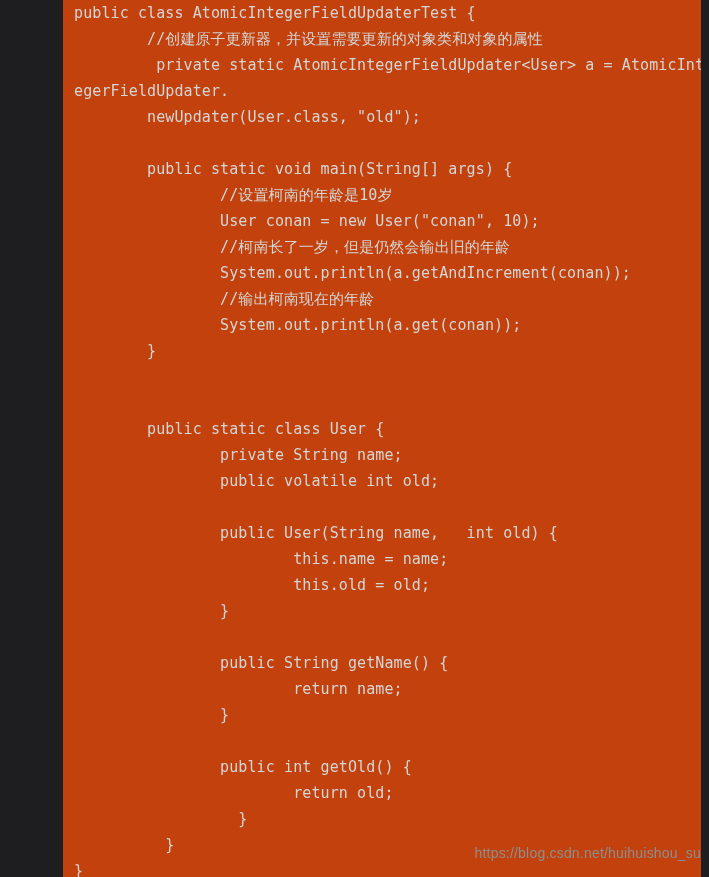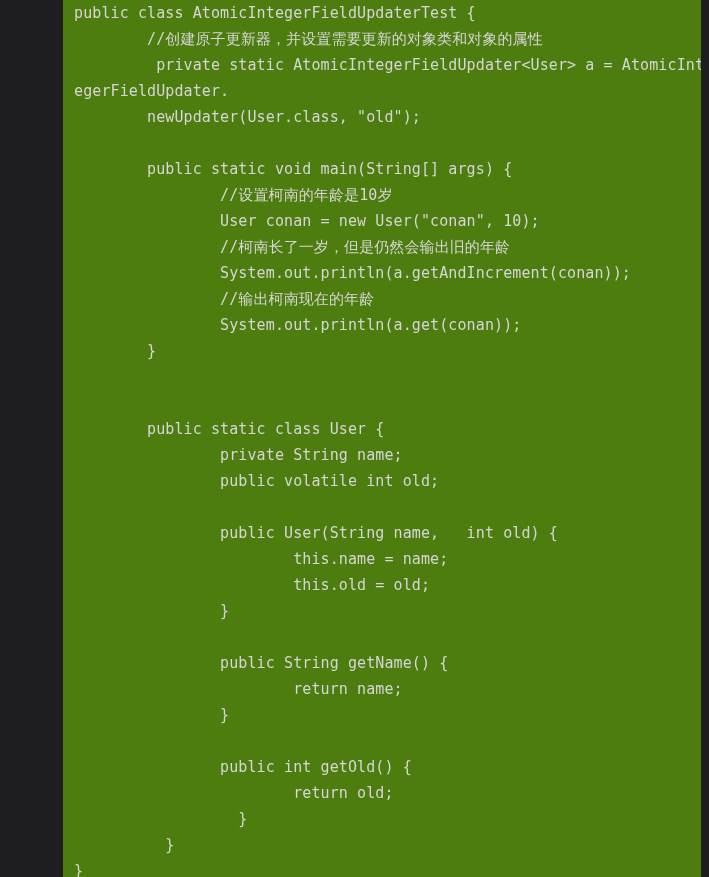--- a/index.html
+++ b/index.html
@@ -30,21 +30,21 @@
     left: 701px; top: 0;
     width: 8px;
     height: 877px;
     background: #1e1e20;
   }
   #code-area {
     position: absolute;
     left: 63px; top: 0;
     width: 638px;
     height: 877px;
-    background: #4d7c0f;
+    background: #c2410c;
   }
   #code-block {
     position: absolute;
     left: 0; top: 0;
     width: 638px;
     margin: 0;
     padding: 0;
     font-family: "DejaVu Sans Mono", "Liberation Mono", monospace;
     font-size: 15px;
     line-height: 26px;
@@ -79,14 +79,15 @@
 <div id="root">
 
   <div id="gutter-left"></div>
 
   <div id="code-area">
     <div id="code-block"><div class="code-line">public class AtomicIntegerFieldUpdaterTest {</div><div class="code-line">        //创建原子更新器，并设置需要更新的对象类和对象的属性</div><div class="code-line">         private static AtomicIntegerFieldUpdater&lt;User&gt; a = AtomicInt</div><div class="code-line">egerFieldUpdater.</div><div class="code-line">        newUpdater(User.class, "old");</div><div class="code-line blank"> </div><div class="code-line">        public static void main(String[] args) {</div><div class="code-line">                //设置柯南的年龄是10岁</div><div class="code-line">                User conan = new User("conan", 10);</div><div class="code-line">                //柯南长了一岁，但是仍然会输出旧的年龄</div><div class="code-line">                System.out.println(a.getAndIncrement(conan));</div><div class="code-line">                //输出柯南现在的年龄</div><div class="code-line">                System.out.println(a.get(conan));</div><div class="code-line">        }</div><div class="code-line blank"> </div><div class="code-line blank"> </div><div class="code-line">        public static class User {</div><div class="code-line">                private String name;</div><div class="code-line">                public volatile int old;</div><div class="code-line blank"> </div><div class="code-line">                public User(String name,   int old) {</div><div class="code-line">                        this.name = name;</div><div class="code-line">                        this.old = old;</div><div class="code-line">                }</div><div class="code-line blank"> </div><div class="code-line">                public String getName() {</div><div class="code-line">                        return name;</div><div class="code-line">                }</div><div class="code-line blank"> </div><div class="code-line">                public int getOld() {</div><div class="code-line">                        return old;</div><div class="code-line">                  }</div><div class="code-line">          }</div><div class="code-line">}</div></div>
   </div>
 
   <div id="gutter-right"></div>
 
+  <div id="watermark">https://blog.csdn.net/huihuishou_su</div>
 
 </div>
 
 </body></html>

